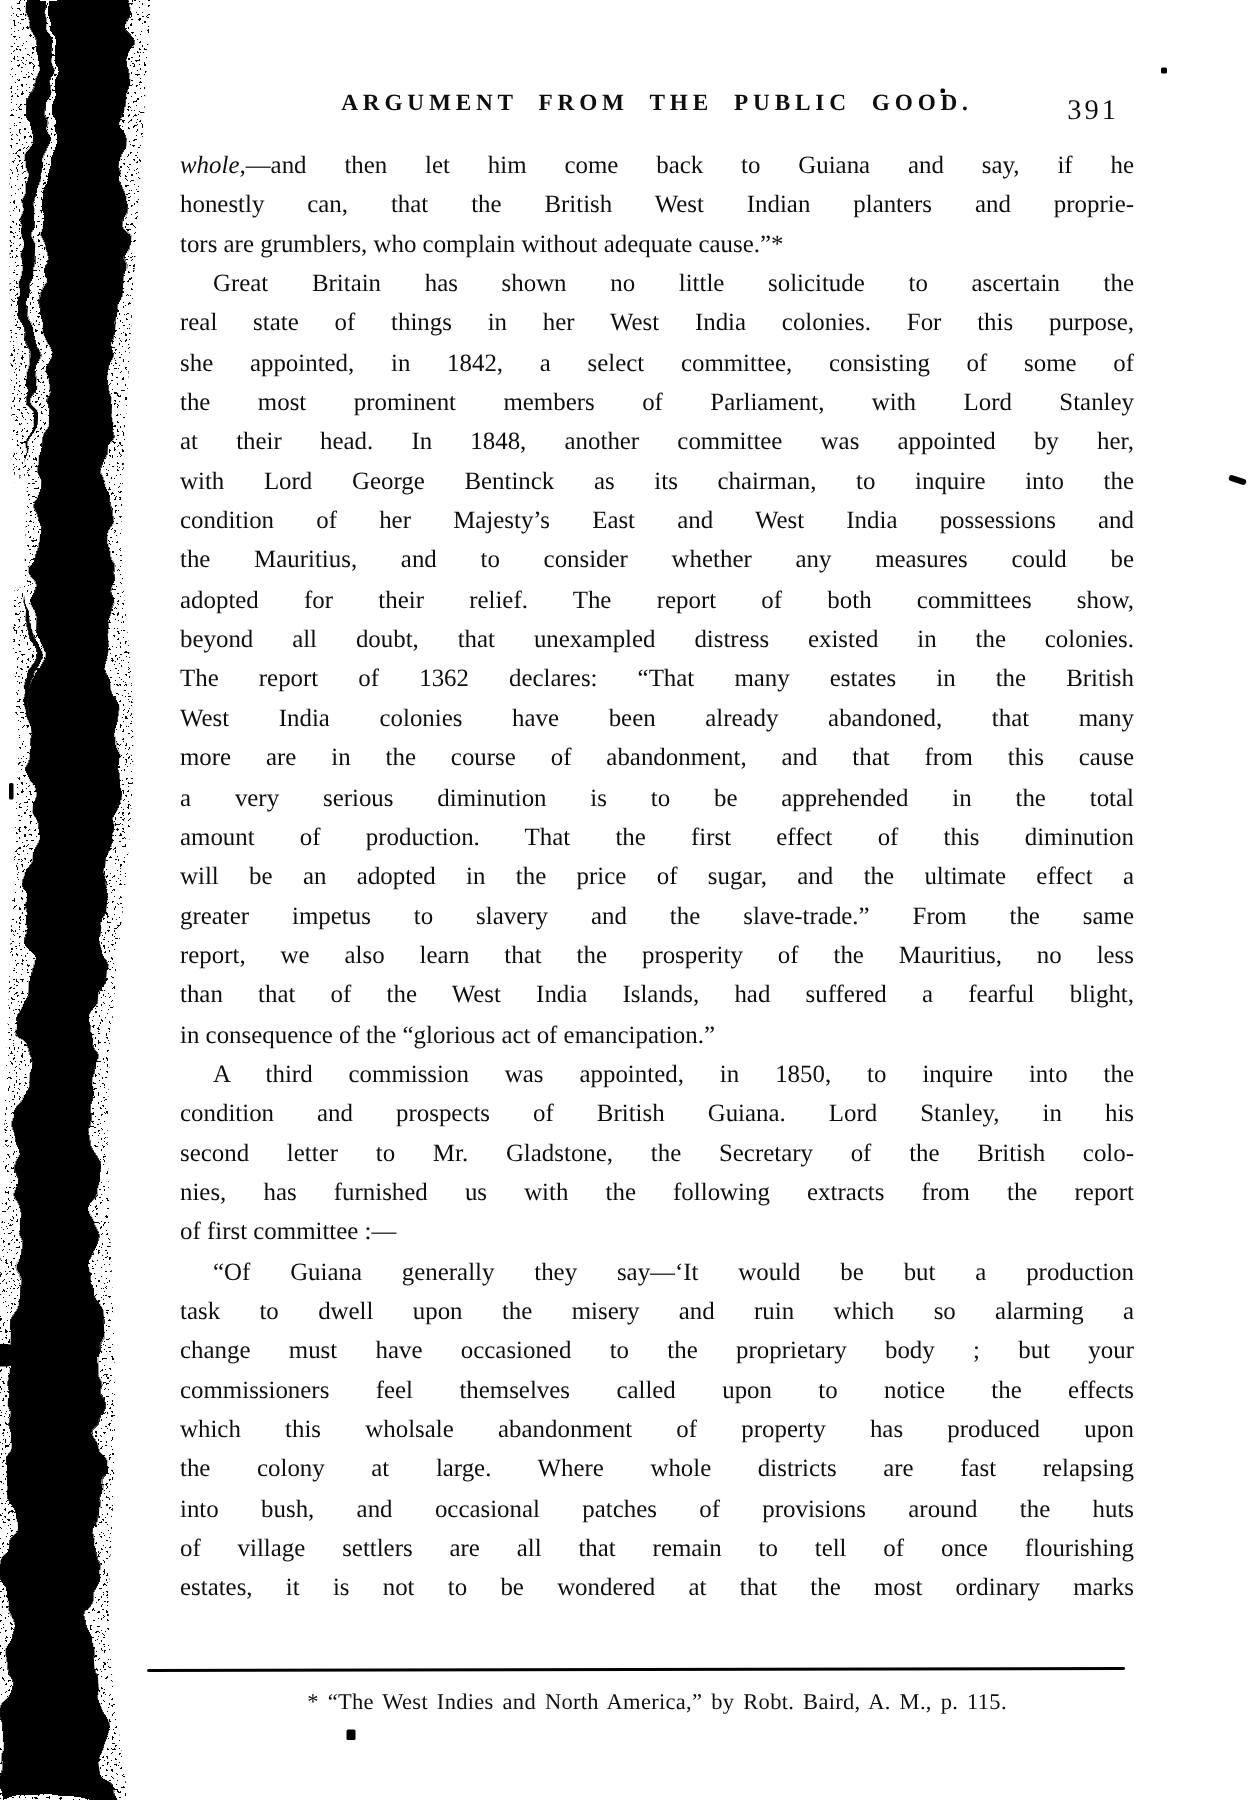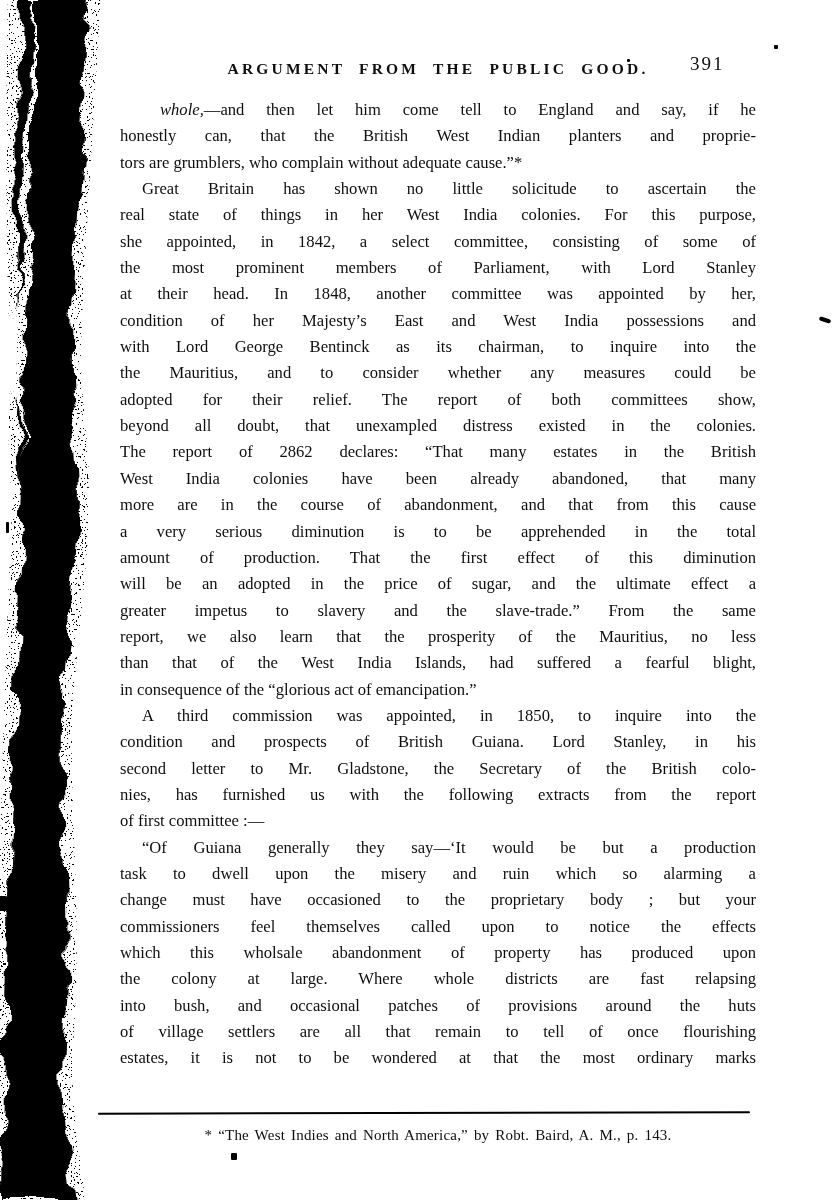--- a/index.html
+++ b/index.html
@@ -13,37 +13,38 @@
   }
   
   .running-head{
     position:absolute;top:60px;left:120px;width:636px;
     text-align:center;
     font-weight:bold;font-size:15.5px;
     letter-spacing:3.2px;word-spacing:7px;
     white-space:nowrap;
   }
   .page-num{
-    position:absolute;top:53px;left:690px;width:56px;
+    position:absolute;top:63px;left:690px;width:56px;
+    text-align:right;
     font-size:19px;letter-spacing:2px;font-weight:normal;
   }
   
   .textblock{
     position:absolute;top:97px;left:120px;width:636px;
     font-size:16.6px;line-height:26.35px;
   }
   .ln{
     height:26.35px;
     text-align:justify;
     text-align-last:justify;
     -moz-text-align-last:justify;
   }
   .ln.last{text-align-last:left;-moz-text-align-last:left;}
   .ln.in{text-indent:22px;}
-  .ln i{font-style:italic;margin-left:40px;}
+  .ln i{font-style:italic;}
   
   .fn-rule{
     position:absolute;top:1112px;left:98px;width:652px;height:2.4px;
     background:#000;transform:rotate(-0.12deg);border-radius:1px;
   }
   .footnote{
     position:absolute;top:1127px;left:120px;width:636px;
     text-align:center;font-size:15px;letter-spacing:0.2px;word-spacing:2px;
     white-space:nowrap;
   }
@@ -90,34 +91,34 @@
                C26,420 29,300 32,150 Z"></path>
       <path d="M18,0 L30,0 C27,100 24,200 19,312 C16,245 16,130 17,45 Z"></path>
       <path d="M20,400 C24,432 25,462 23,496 C20,470 18,440 19,414 Z"></path>
     </g>
   </svg>
 
   <div class="running-head">ARGUMENT FROM THE PUBLIC GOOD.</div>
   <div class="page-num">391</div>
 
   <div class="textblock">
-    <div class="ln"><i>whole,</i><span>—and then let him come tell to England and say, if he</span></div>
+    <div class="ln"><i>whole,</i><span>—and then let him come back to Guiana and say, if he</span></div>
     <div class="ln">honestly can, that the British West Indian planters and proprie-</div>
     <div class="ln last">tors are grumblers, who complain without adequate cause.”*</div>
     <div class="ln in">Great Britain has shown no little solicitude to ascertain the</div>
     <div class="ln">real state of things in her West India colonies.  For this purpose,</div>
     <div class="ln">she appointed, in 1842, a select committee, consisting of some of</div>
     <div class="ln">the most prominent members of Parliament, with Lord Stanley</div>
     <div class="ln">at their head.  In 1848, another committee was appointed by her,</div>
+    <div class="ln">with Lord George Bentinck as its chairman, to inquire into the</div>
     <div class="ln">condition of her Majesty’s East and West India possessions and</div>
-    <div class="ln">with Lord George Bentinck as its chairman, to inquire into the</div>
     <div class="ln">the Mauritius, and to consider whether any measures could be</div>
     <div class="ln">adopted for their relief.  The report of both committees show,</div>
     <div class="ln">beyond all doubt, that unexampled distress existed in the colonies.</div>
-    <div class="ln">The report of 2862 declares: “That many estates in the British</div>
+    <div class="ln">The report of 1362 declares: “That many estates in the British</div>
     <div class="ln">West India colonies have been already abandoned, that many</div>
     <div class="ln">more are in the course of abandonment, and that from this cause</div>
     <div class="ln">a very serious diminution is to be apprehended in the total</div>
     <div class="ln">amount of production.  That the first effect of this diminution</div>
     <div class="ln">will be an adopted in the price of sugar, and the ultimate effect a</div>
     <div class="ln">greater impetus to slavery and the slave-trade.”  From the same</div>
     <div class="ln">report, we also learn that the prosperity of the Mauritius, no less</div>
     <div class="ln">than that of the West India Islands, had suffered a fearful blight,</div>
     <div class="ln last">in consequence of the “glorious act of emancipation.”</div>
     <div class="ln in">A third commission was appointed, in 1850, to inquire into the</div>
@@ -130,21 +131,21 @@
     <div class="ln">change must have occasioned to the proprietary body ; but your</div>
     <div class="ln">commissioners feel themselves called upon to notice the effects</div>
     <div class="ln">which this wholsale abandonment of property has produced upon</div>
     <div class="ln">the colony at large.  Where whole districts are fast relapsing</div>
     <div class="ln">into bush, and occasional patches of provisions around the huts</div>
     <div class="ln">of village settlers are all that remain to tell of once flourishing</div>
     <div class="ln">estates, it is not to be wondered at that the most ordinary marks</div>
   </div>
 
   <div class="fn-rule"></div>
-  <div class="footnote"><span>*</span>&nbsp;<span>“The West Indies and North America,” by Robt. Baird, A. M., p. 143.</span></div>
+  <div class="footnote"><span>*</span>&nbsp;<span>“The West Indies and North America,” by Robt. Baird, A. M., p. 115.</span></div>
 
   <div class="speck dot-top-right"></div>
   <div class="speck dot-head"></div>
   <div class="speck tick-right-margin"></div>
   <div class="speck fn-submark"></div>
   <div class="speck left-tick"></div>
   <div class="speck left-blob"></div>
 
 </div>
 

